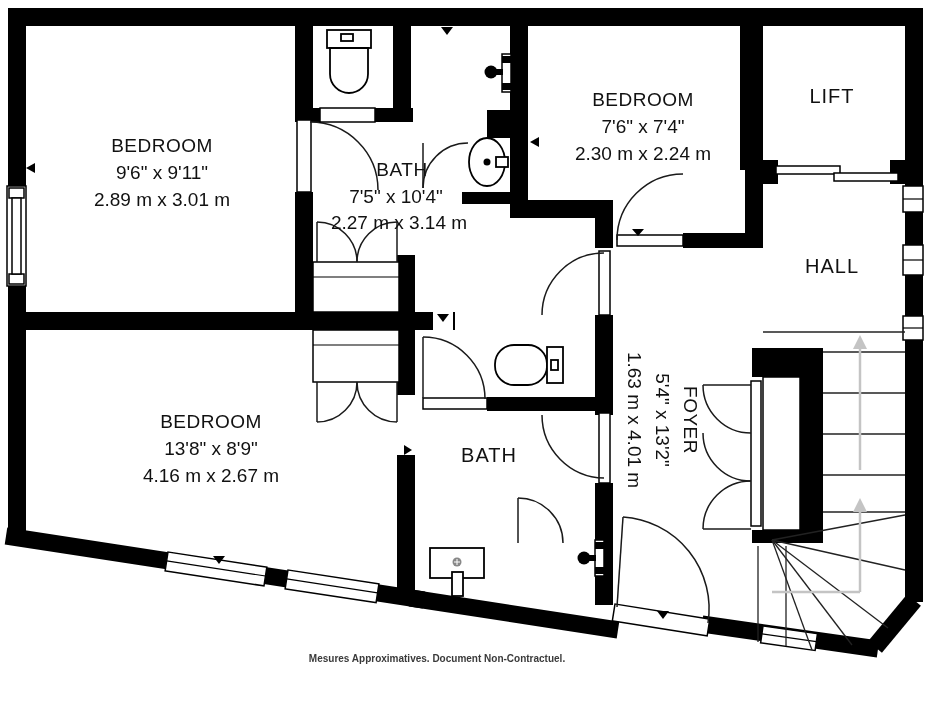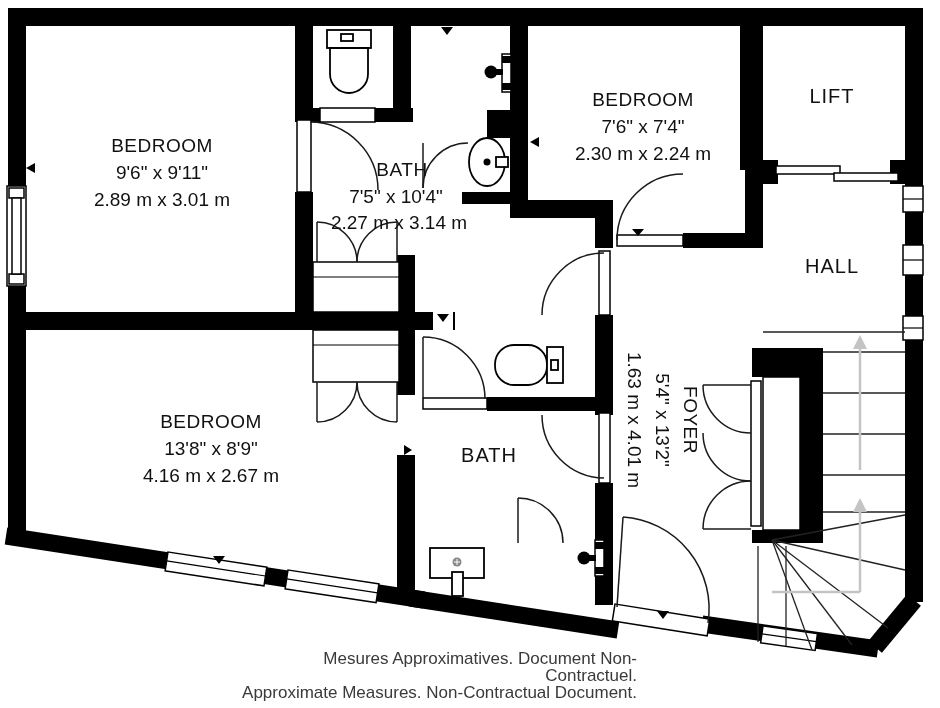--- a/index.html
+++ b/index.html
@@ -8,22 +8,22 @@
   svg{position:absolute;left:0;top:0;}
   .room-name{font-size:19px;fill:#111;letter-spacing:0.5px;}
   .room-dim{font-size:19px;fill:#111;}
   .zone-name{font-size:20px;fill:#111;letter-spacing:1px;}
   .wall{fill:#000;}
   .wline{stroke:#000;stroke-linecap:butt;}
   .thin{stroke:#1a1a1a;stroke-width:1.5;fill:none;}
   .fixture{stroke:#000;stroke-width:1.8;fill:#fff;}
   .win{fill:#fff;stroke:#000;stroke-width:1.5;}
   .tread{stroke:#222;stroke-width:1.3;}
-  #disclaimer{position:absolute;left:237px;top:650px;width:400px;text-align:right;
-              font-size:17px;line-height:17px;color:#3a3a3a;}
+  #disclaimer{position:absolute;left:237px;top:650px;width:400px;text-align:center;
+              font-size:10px;line-height:17px;color:#3a3a3a;font-weight:bold;}
 </style>
 </head>
 <body>
 
 <div id="stage">
 <svg width="940" height="708" viewBox="0 0 940 708">
 
   <g>
     <rect class="wall" x="8" y="8" width="914" height="18"></rect>
     <rect class="wall" x="8" y="8" width="18" height="180"></rect>
@@ -255,15 +255,14 @@
   <text class="zone-name" x="489" y="462" text-anchor="middle">BATH</text>
   <g transform="translate(656,420) rotate(90)" text-anchor="middle">
     <text class="room-name" x="0" y="-28">FOYER</text>
     <text class="room-dim" x="0" y="0">5'4" x 13'2"</text>
     <text class="room-dim" x="0" y="28">1.63 m x 4.01 m</text>
   </g>
 </svg>
 
 <div id="disclaimer">
   <div>Mesures Approximatives. Document Non-Contractuel.</div>
-  <div>Approximate Measures. Non-Contractual Document.</div>
 </div>
 </div>
 
 </body></html>

